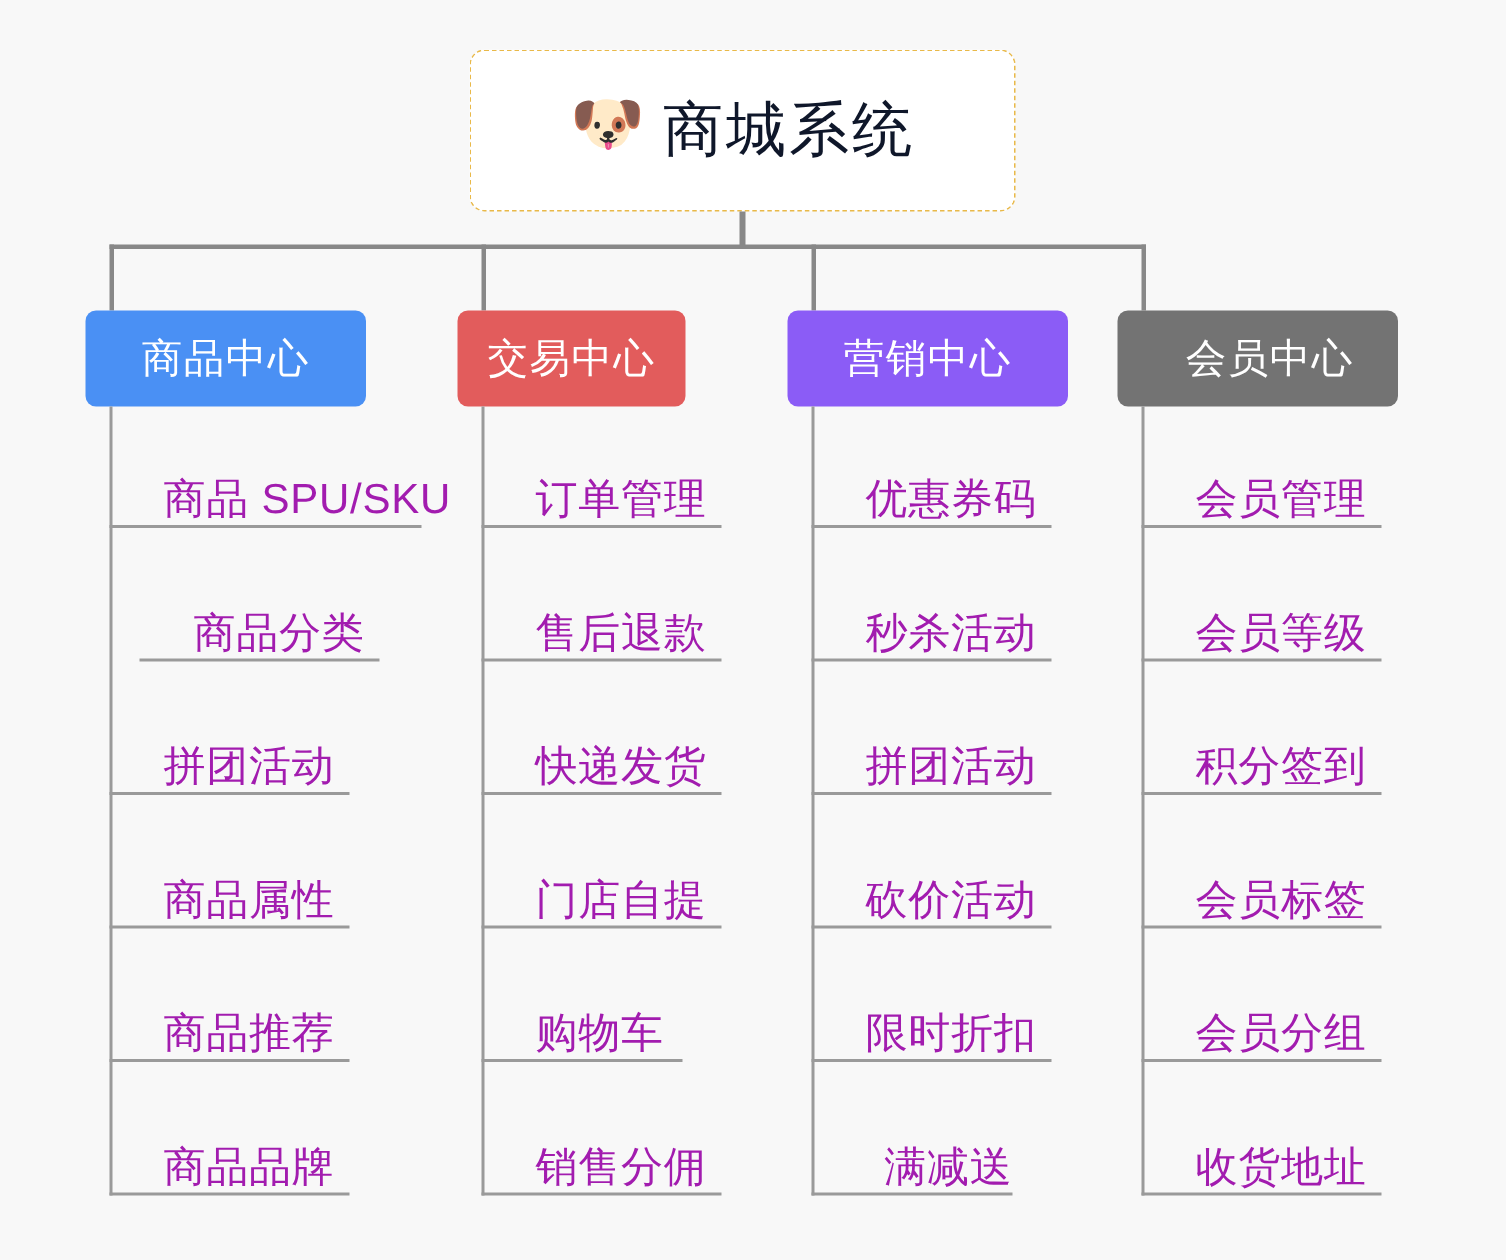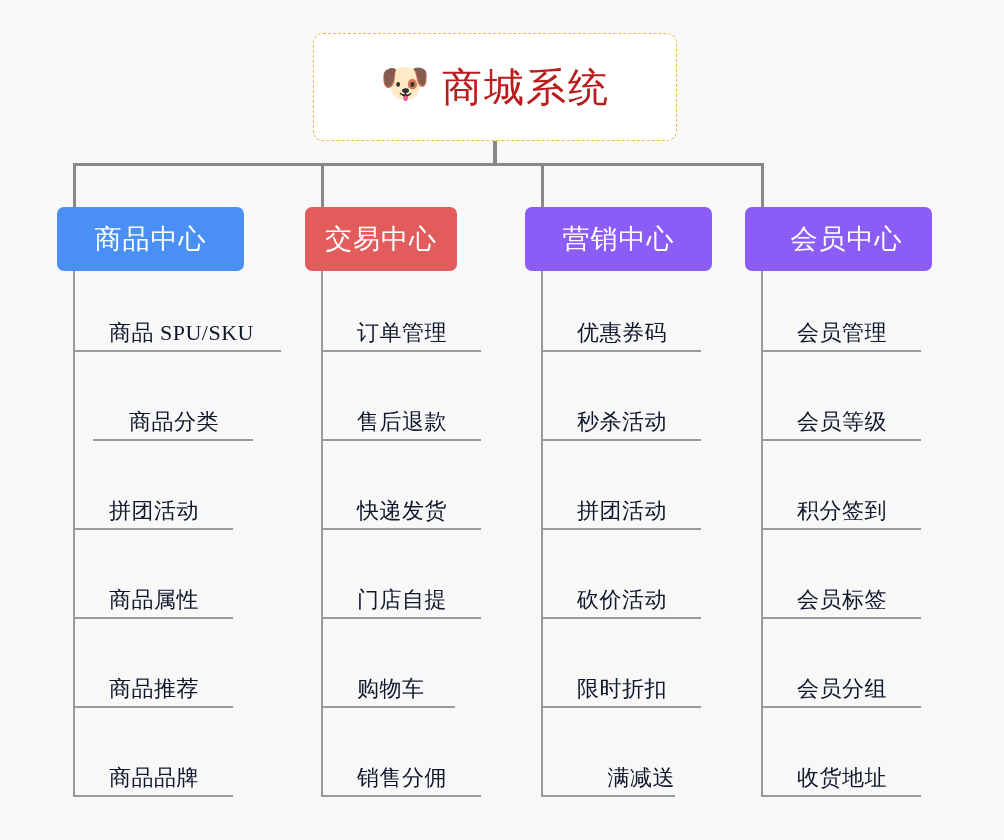--- a/index.html
+++ b/index.html
@@ -41,21 +41,21 @@
   .root-emoji {
     font-size: 40px;
     line-height: 1;
     display: block;
     width: 48px;
     height: 48px;
     position: relative;
   }
   .root-title {
     font-size: 40px;
-    color: #b91c1c;
+    color: #0f172a;
     letter-spacing: 2px;
     white-space: nowrap;
     line-height: 1;
   }
 
   
   .conn {
     position: absolute;
     background: #888888;
   }
@@ -96,26 +96,25 @@
     box-sizing: border-box;
     border-bottom: 2px solid #9a9a9a;
     height: 68px;
     display: flex;
     align-items: flex-end;
     justify-content: flex-start;
     padding-left: 36px;
     padding-bottom: 2px;
   }
   .leaf-label {
-    font-size: 22px;
-    color: #0f172a;
+    font-size: 28px;
+    color: #a21caf;
     white-space: nowrap;
     line-height: 30px;
     letter-spacing: 0.5px;
-    font-family: Liberation Serif, serif;
   }
 </style>
 </head>
 <body>
 
 <div id="diagram">
 
   <div class="root-node">
     <span class="root-emoji">🐶</span>
     <span class="root-title">商城系统</span>
@@ -196,21 +195,21 @@
         <div class="leaf-item" style="top: 280px; width: 160px; border-bottom-color: rgb(154, 154, 154);">
           <span class="leaf-label">砍价活动</span>
         </div>
         <div class="leaf-item" style="top: 369px; width: 160px; border-bottom-color: rgb(154, 154, 154);">
           <span class="leaf-label">限时折扣</span>
         </div>
         <div class="leaf-item" style="top: 458px; width: 134px; border-bottom-color: rgb(154, 154, 154); justify-content: flex-end;">
           <span class="leaf-label">满减送</span>
         </div>
       </div>
-      <div class="cat-box" style="left: 745px; width: 187px; background: #8b5cf6; padding-left: 16px;">
+      <div class="cat-box" style="left: 745px; width: 187px; background: #737373; padding-left: 16px;">
         <span>会员中心</span>
       </div>
       <div class="leaf-col" style="left: 761px;">
         <div class="trunk" style="height: 526px; background: rgb(154, 154, 154);"></div>
         <div class="leaf-item" style="top: 13px; width: 160px; border-bottom-color: rgb(154, 154, 154);">
           <span class="leaf-label">会员管理</span>
         </div>
         <div class="leaf-item" style="top: 102px; width: 160px; border-bottom-color: rgb(154, 154, 154);">
           <span class="leaf-label">会员等级</span>
         </div>

